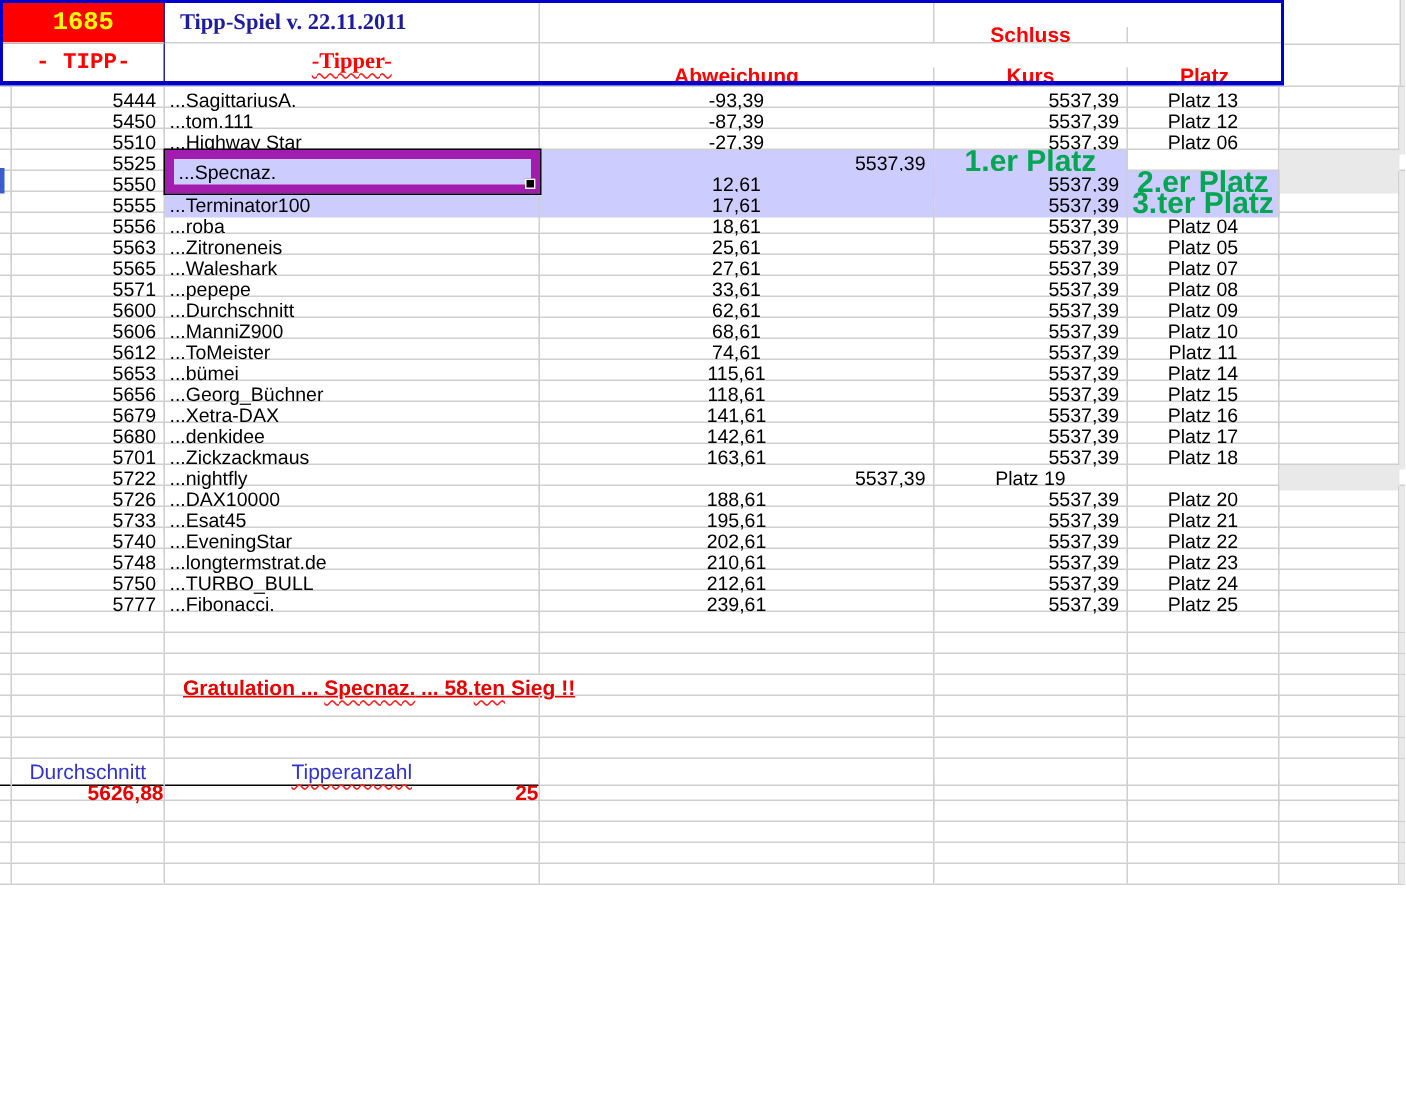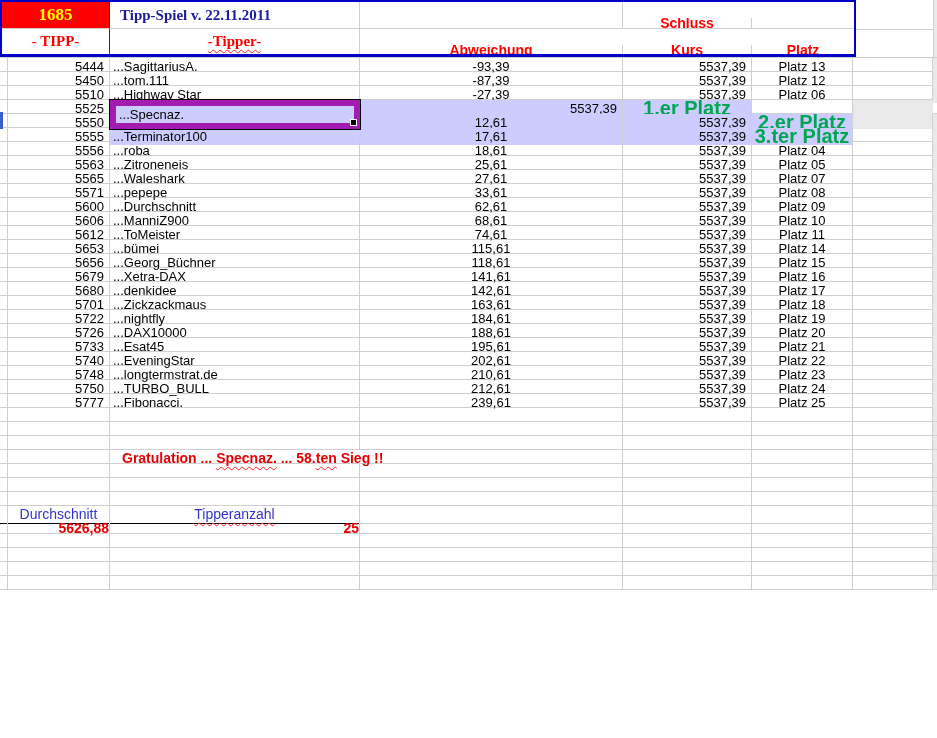--- a/index.html
+++ b/index.html
@@ -20,21 +20,21 @@
   
   .header{
     position:absolute;top:0;left:0;width:856px;height:57px;z-index:3;
     box-sizing:border-box;border:2px solid var(--blue-border);border-bottom-width:3px;
     display:grid;grid-template-columns:108px 250px 263px 129px 102px;grid-template-rows:27px 25px;
     background:#fff;
   }
   .h-cell{box-sizing:border-box;border-right:1px solid var(--grid);overflow:hidden;
     display:flex;align-items:center;justify-content:center;white-space:nowrap;}
   .h-cell.r1{border-bottom:1px solid var(--grid);}
-  .h-cell.dark-sep{border-right:1px solid #26268c;}
+  .h-cell.dark-sep{border-right:1px solid #26268c;font-family:Liberation Mono, monospace;}
   .h-cell.last{border-right:none;}
   .game-number{background:#ff0000;color:#ffff00;font:bold 17px "Liberation Serif",serif;}
   .sheet-title{justify-content:flex-start;padding-left:10px;color:var(--navy);
     font:bold 15px "Liberation Serif",serif;}
   .red-serif{color:var(--red);font:bold 15px "Liberation Serif",serif;}
   .red-sans{color:var(--red);font:bold 14px "Liberation Sans",sans-serif;margin-top:16px;}
   .wavy{text-decoration:underline;text-decoration-style:wavy;text-decoration-color:#ff2222;
     text-decoration-thickness:1px;text-underline-offset:3px;}
   .hline-right{position:absolute;left:856px;top:29px;width:77px;height:1px;background:var(--grid);z-index:1;}
   .vline-right-top{position:absolute;left:933px;top:0;width:1px;height:57px;background:var(--grid);z-index:1;}
@@ -49,21 +49,21 @@
   .cell.sliver{background:#e9e9e9;border-right:none;}
   .num{text-align:right;padding-right:5px;color:#000;}
   .name{padding-left:3px;color:#000;}
   .center{text-align:center;color:#000;}
   .hl{background:var(--lavender);}
   .top3{color:var(--green);font-weight:bold;font-size:20px;line-height:16px;}
   .selected-cell{position:relative;border:6px solid #a21caf;outline:1px solid #000;outline-offset:0;z-index:4;}
   .selected-cell::after{content:"";position:absolute;right:-3px;bottom:-3px;width:5px;height:5px;
     background:#000;border:1px solid #fff;}
   .congrats-cell{grid-column:span 2;padding-left:12px;font-weight:bold;font-size:14px;
-    line-height:17px;color:var(--value-red);}
+    line-height:17px;color:var(--value-red);text-decoration:underline;}
   .row.labels{border-bottom:none;}
   .row.labels .cell{border-bottom:1px solid var(--grid);}
   .row.labels .cell.black-b{border-bottom-color:#000;}
   .lbl{color:var(--label-blue);font-size:14px;text-align:center;line-height:17px;}
   .val{color:var(--value-red);font-weight:bold;font-size:14px;text-align:right;}
   .row-indicator{position:absolute;left:0;top:112px;width:3px;height:17px;background:#3a5fcd;z-index:5;}
 </style>
 </head>
 <body>
 
@@ -266,21 +266,20 @@
     <div class="cell center">163,61</div>
     <div class="cell num">5537,39</div>
     <div class="cell center">Platz 18</div>
     <div class="cell"></div>
     <div class="cell sliver"></div>
   </div>
       <div class="row">
     <div class="cell"></div>
     <div class="cell num">5722</div>
     <div class="cell name">...nightfly</div>
-    <div class="cell center">184,61</div>
     <div class="cell num">5537,39</div>
     <div class="cell center">Platz 19</div>
     <div class="cell"></div>
     <div class="cell sliver"></div>
   </div>
       <div class="row">
     <div class="cell"></div>
     <div class="cell num">5726</div>
     <div class="cell name">...DAX10000</div>
     <div class="cell center">188,61</div>

